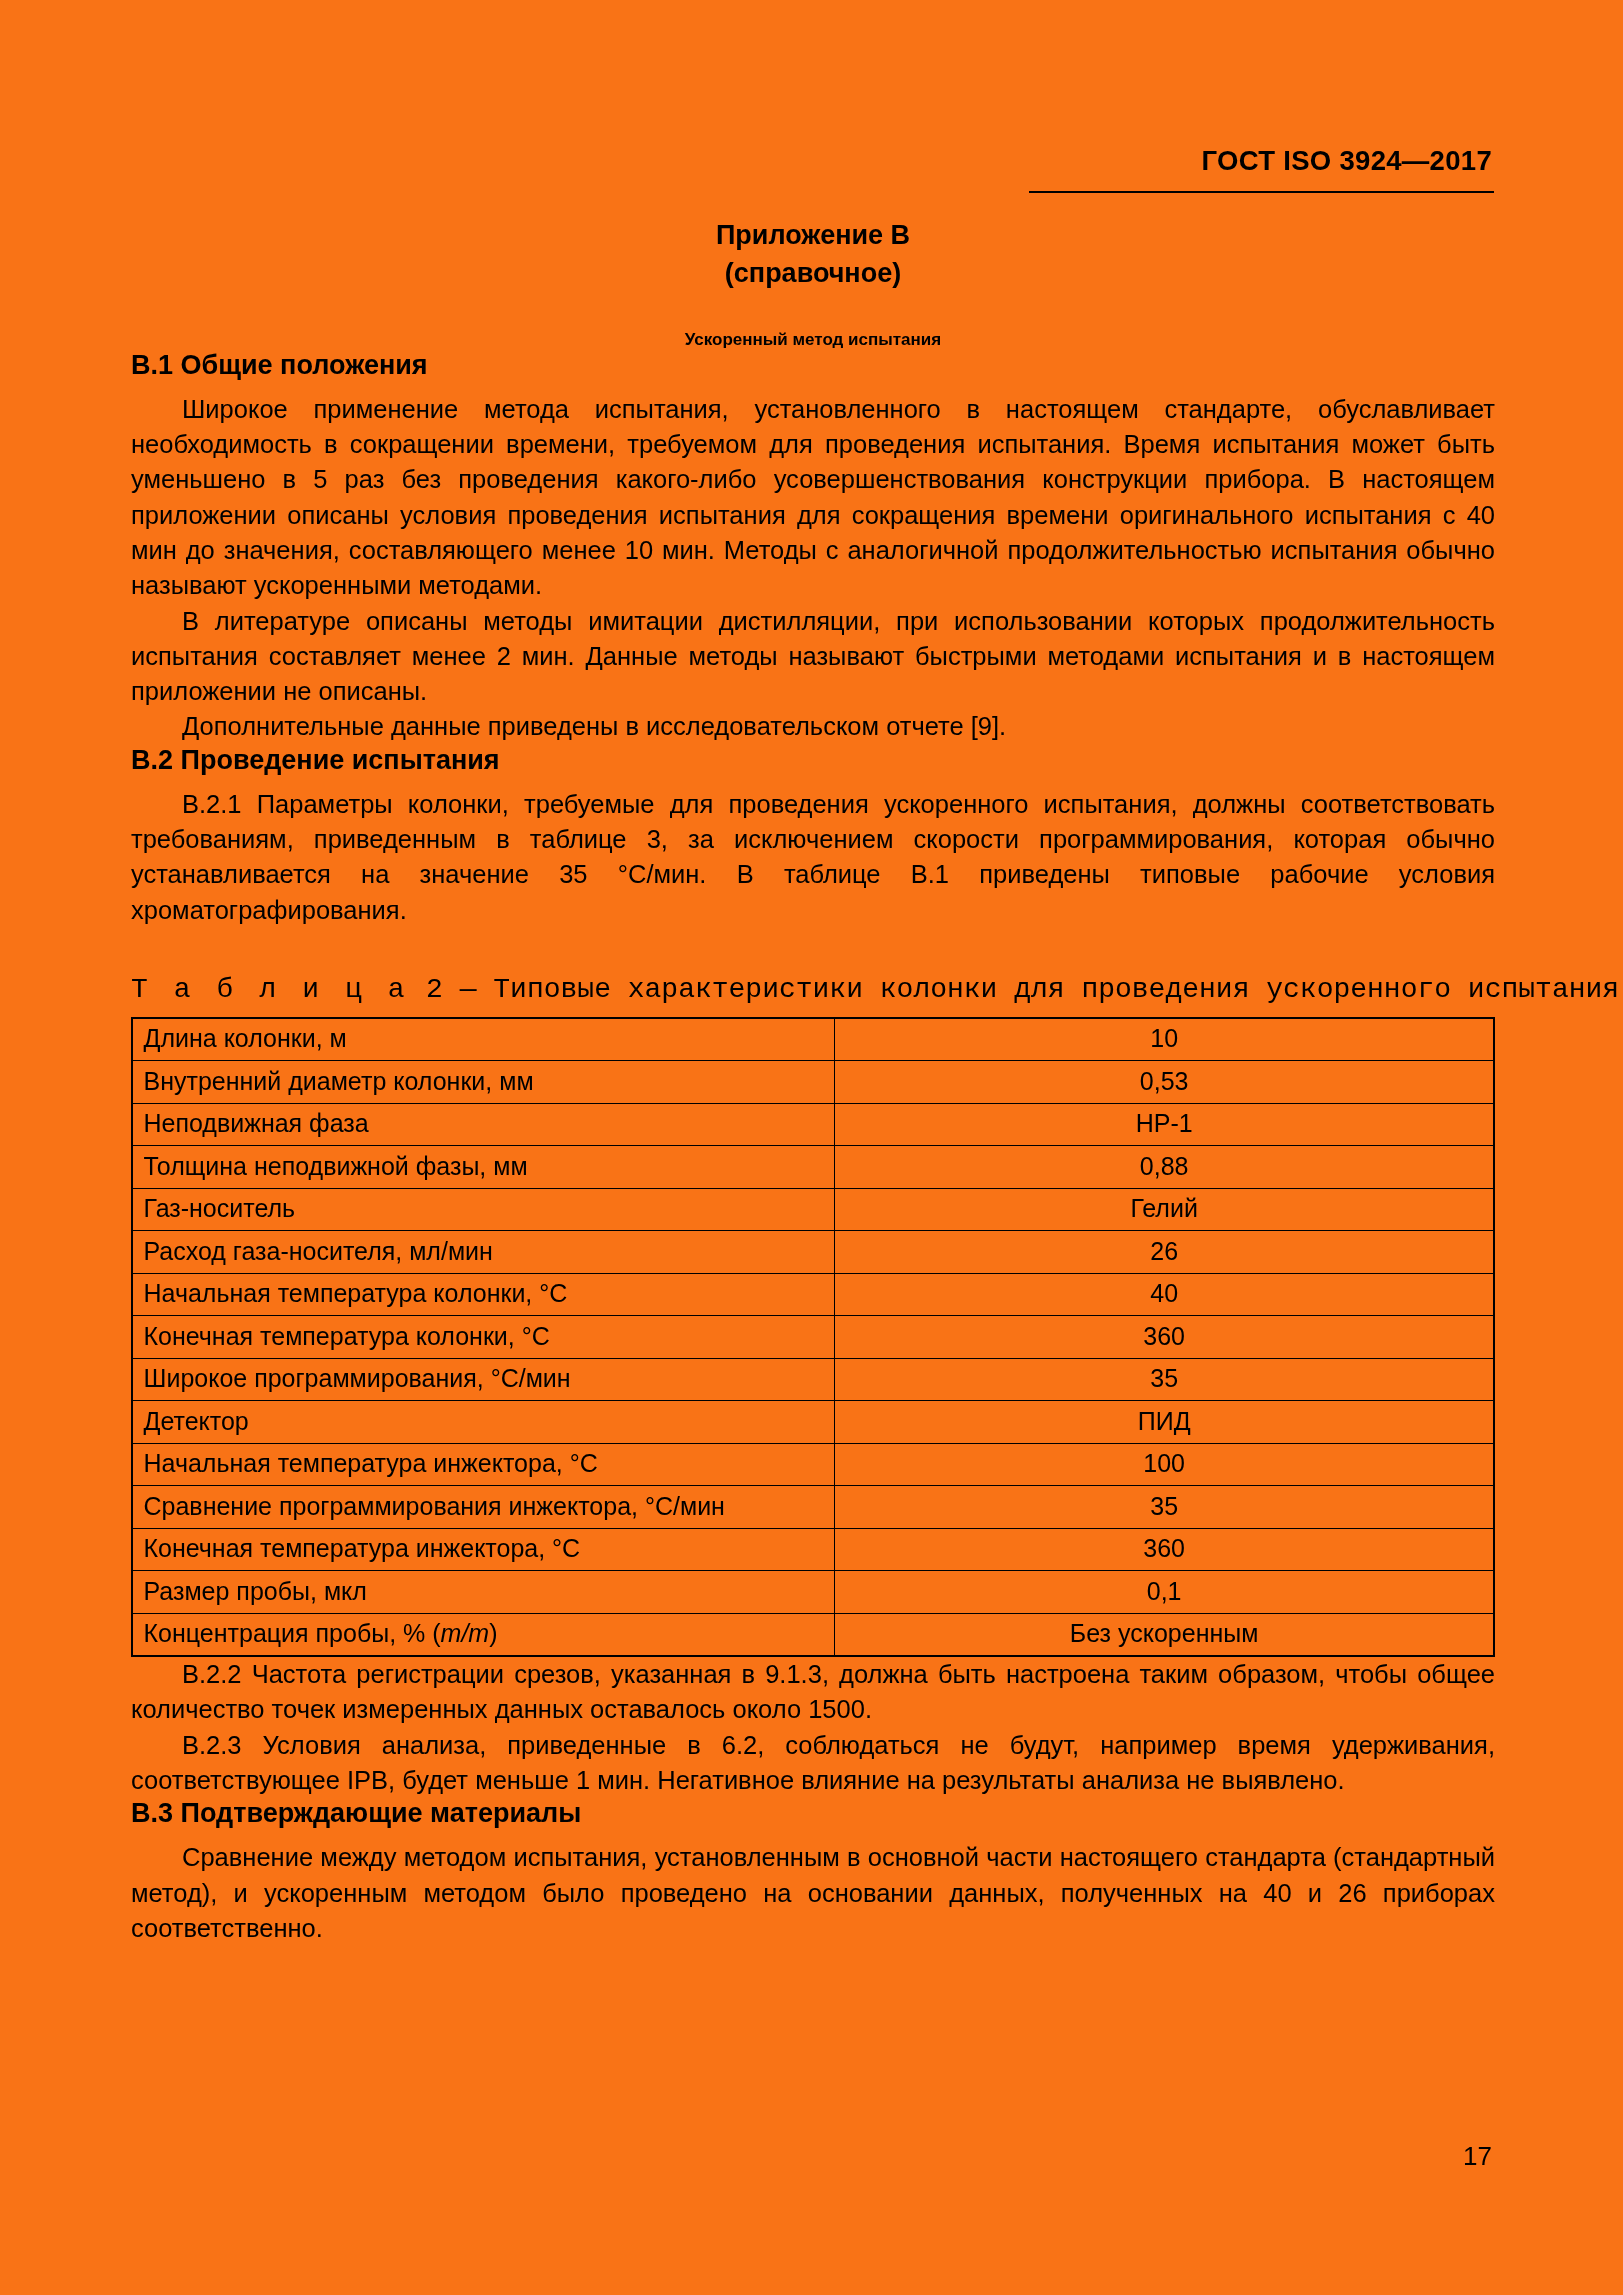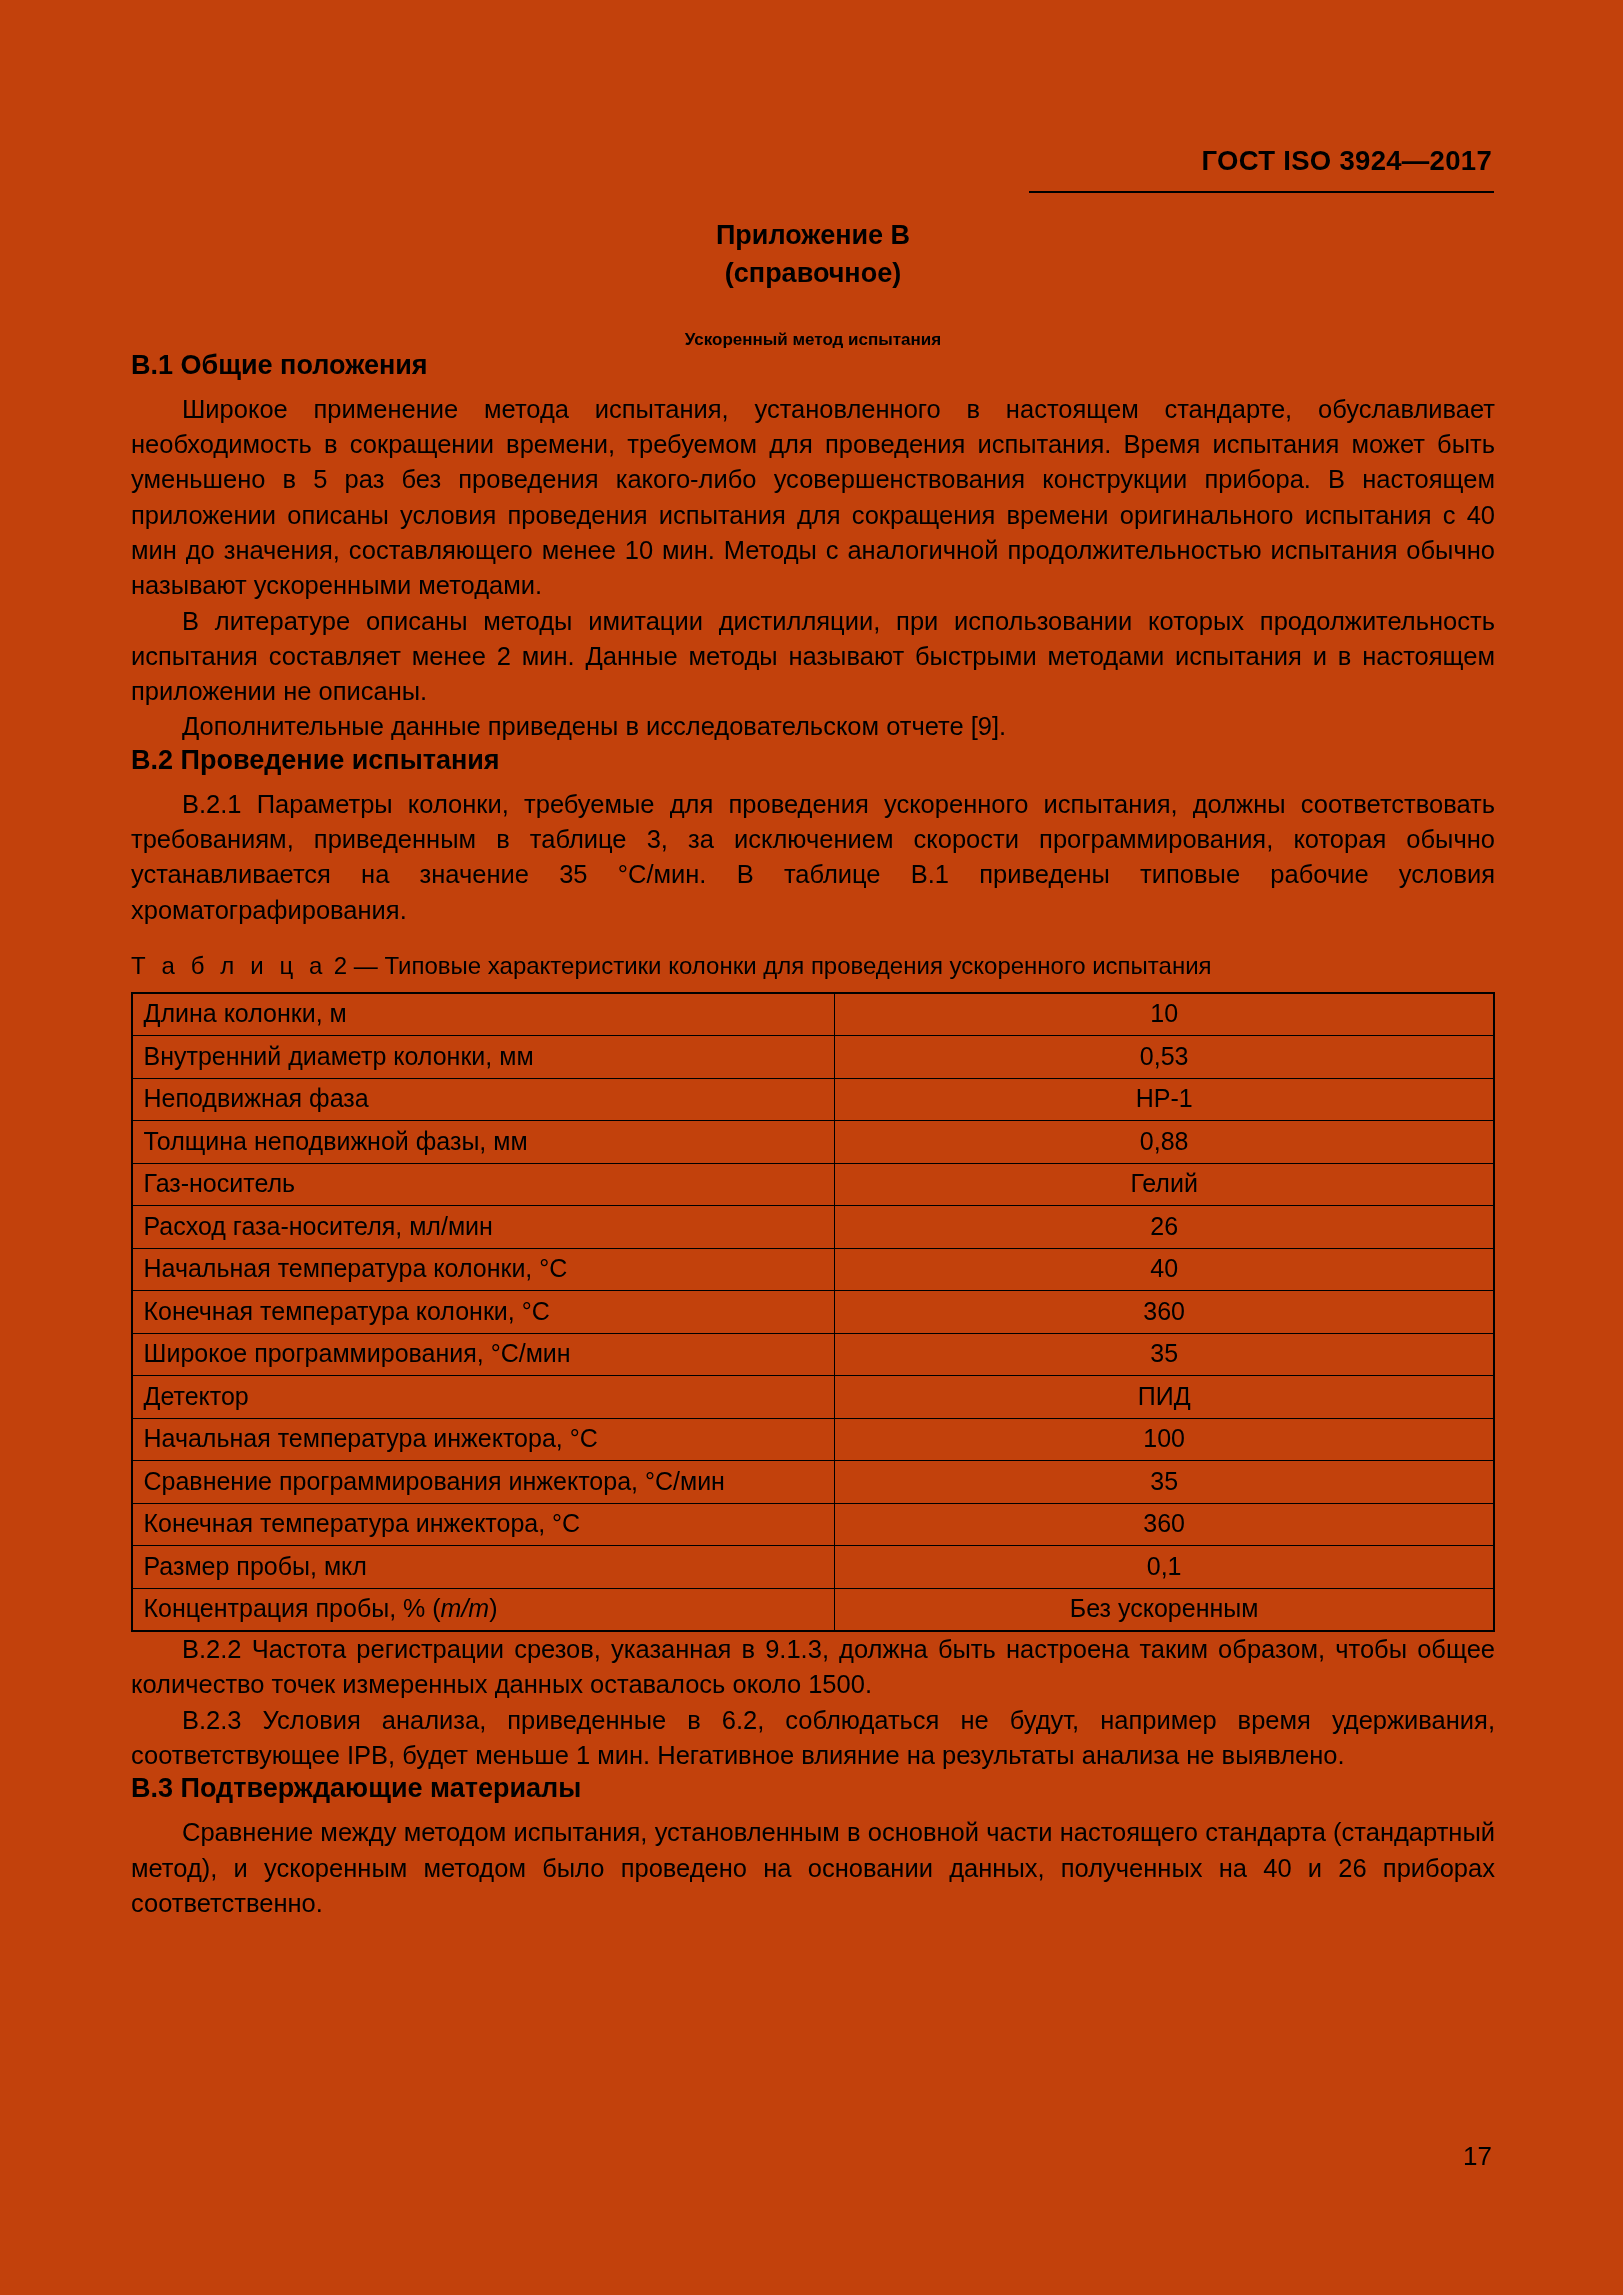--- a/index.html
+++ b/index.html
@@ -9,21 +9,21 @@
     background: #ffffff;
   }
   body {
     font-family: "Liberation Sans", sans-serif;
     color: #000000;
   }
   .page {
     position: relative;
     width: 1623px;
     height: 2295px;
-    background: #c2410c;
+    background: #f97316;
     box-sizing: border-box;
     padding: 0;
     overflow: hidden;
   }
 
   
   .page-header {
     position: absolute;
     top: 145px;
     left: 0;
@@ -83,24 +83,25 @@
     text-indent: 51px;
     margin: 0;
     padding: 0;
     hyphens: manual;
   }
   p.first-after-head { margin-top: 11px; }
   p.tight { margin-top: 0; }
 
   
   .table-caption {
-    font-size: 24px;
-    margin-top: 24px;
+    font-size: 28px;
+    margin-top: 46px;
     margin-bottom: 11.8px;
     white-space: nowrap;
+    font-family: Liberation Mono, monospace;
   }
   .table-caption .tcap-word {
     letter-spacing: 4.6px;
   }
 
   table.params {
     border-collapse: collapse;
     width: 1364px;
     table-layout: fixed;
     font-size: 25px;

